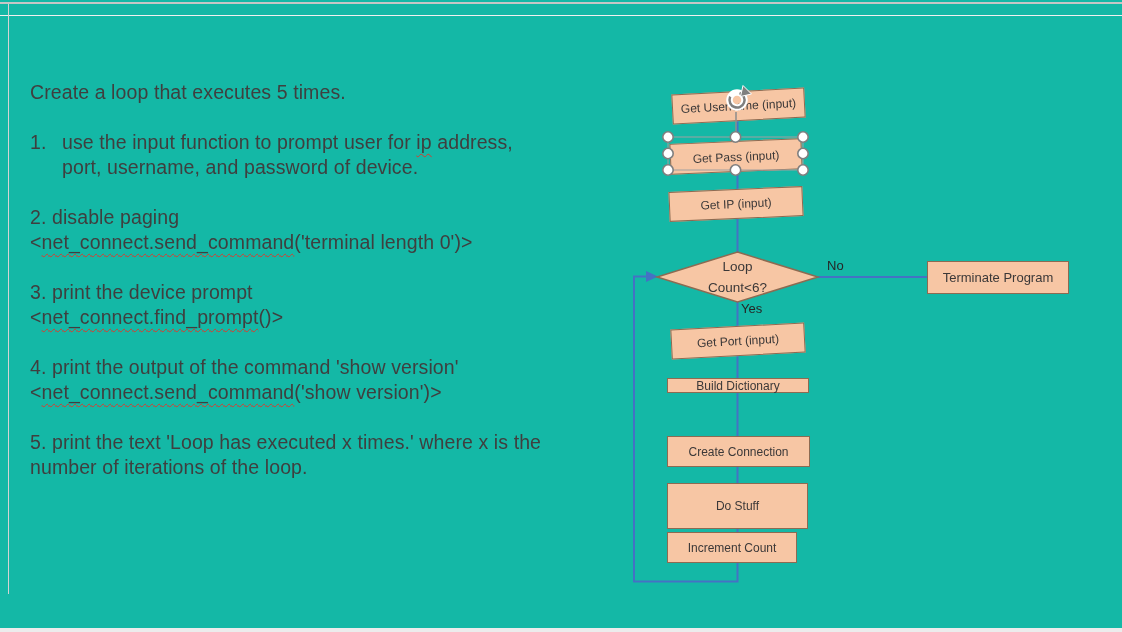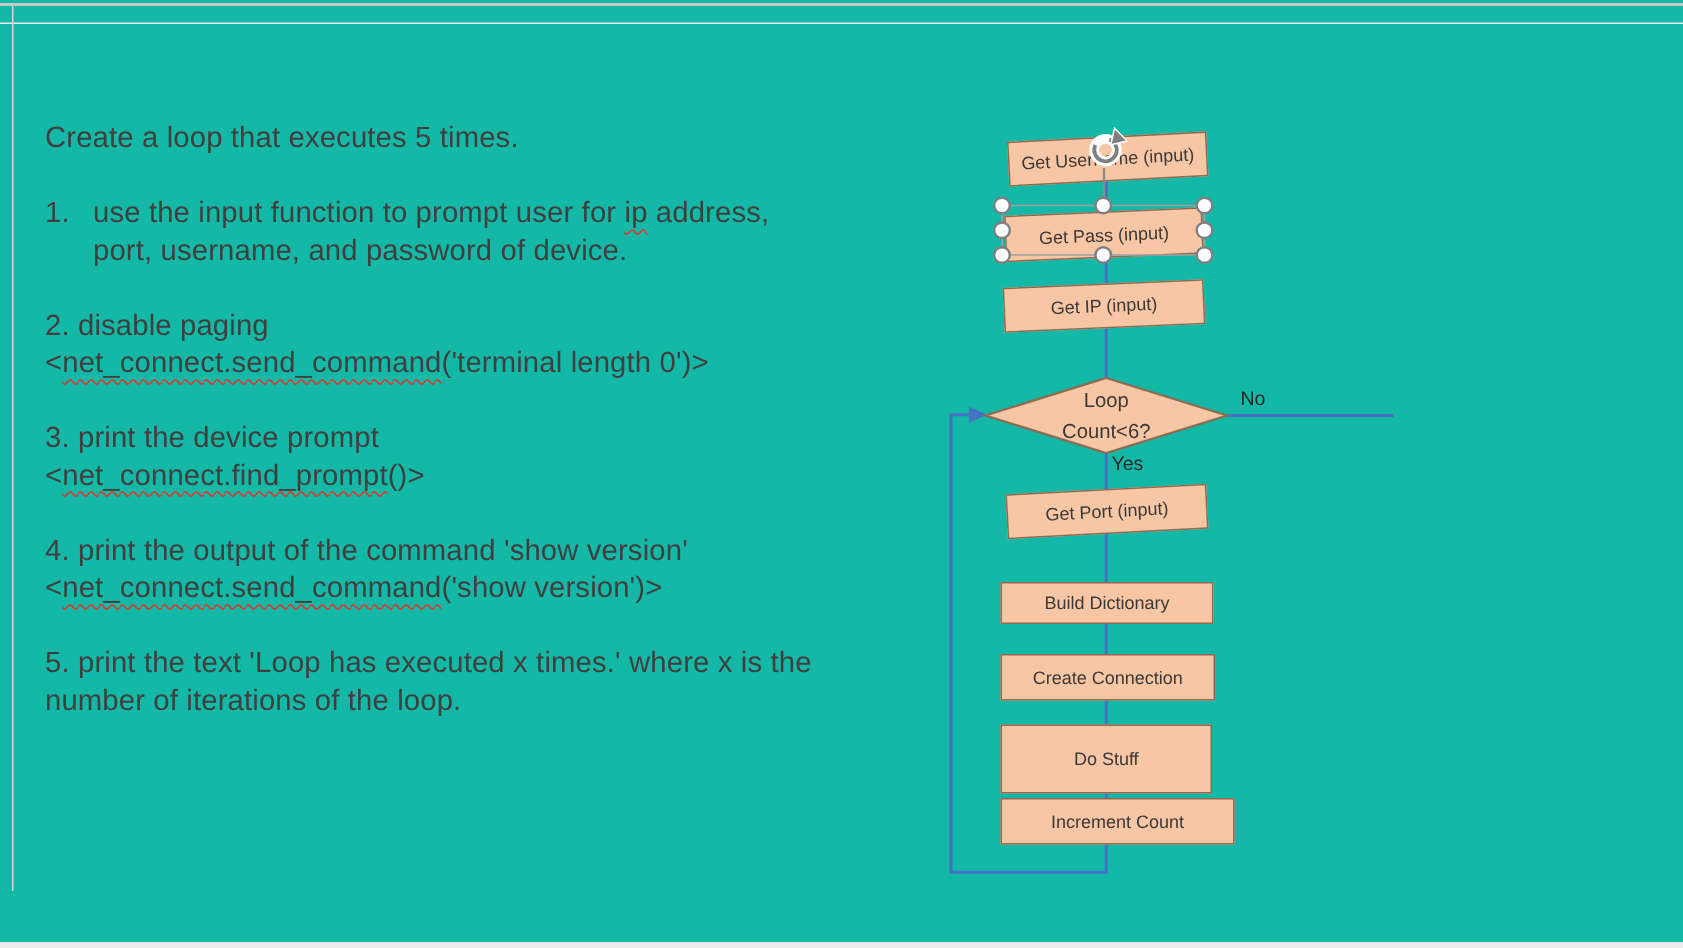--- a/index.html
+++ b/index.html
@@ -23,24 +23,24 @@
   
   .node{position:absolute;display:flex;align-items:center;justify-content:center;
         background:#f7c6a4;border:1.5px solid #8c6b52;box-sizing:border-box;
         color:#3b3838;font-size:12px;text-align:center;z-index:2;}
   .tilt3{transform:rotate(-3deg);}
   .tilt25{transform:rotate(-2.5deg);}
   #node-username{left:672px;top:91px;width:133px;height:30px;}
   #node-pass{left:670px;top:141px;width:132px;height:31px;}
   #node-ip{left:669px;top:189px;width:134px;height:30px;}
   #node-port{left:671px;top:326px;width:134px;height:30px;}
-  #node-build{left:667px;top:388px;width:142px;height:28px;}
+  #node-build{left:667px;top:378px;width:142px;height:15px;}
   #node-create{left:667px;top:436px;width:143px;height:31px;}
   #node-dostuff{left:667px;top:483px;width:141px;height:46px;}
-  #node-increment{left:667px;top:532px;width:156px;height:31px;}
+  #node-increment{left:667px;top:532px;width:130px;height:31px;}
   #node-terminate{left:927px;top:261px;width:142px;height:33px;font-size:13px;}
 
   #diamond-text{position:absolute;left:657px;top:256px;width:161px;z-index:2;
         color:#3b3838;font-size:13.5px;line-height:21px;text-align:center;}
   .edge-label{position:absolute;z-index:2;color:#262626;font-size:13px;}
   #label-no{left:827px;top:258px;}
   #label-yes{left:741px;top:301px;}
 
   svg{position:absolute;left:0;top:0;z-index:1;}
   #selection-layer{z-index:3;}
@@ -105,20 +105,23 @@
     </div>
   <div class="node" id="node-create">
       <span>Create Connection</span>
     </div>
   <div class="node" id="node-dostuff">
       <span>Do Stuff</span>
     </div>
   <div class="node" id="node-increment">
       <span>Increment Count</span>
     </div>
+  <div class="node" id="node-terminate">
+      <span>Terminate Program</span>
+    </div>
 
   <div id="diamond-text">
     <div>Loop</div>
     <div>Count&lt;6?</div>
   </div>
   <div class="edge-label" id="label-no">No</div>
   <div class="edge-label" id="label-yes">Yes</div>
 
   <svg id="selection-layer" width="1122" height="632" viewBox="0 0 1122 632">
     <polygon points="668,137 803,137 803,170 668,170" fill="none" stroke="#a0a0a0" stroke-width="1"></polygon>

